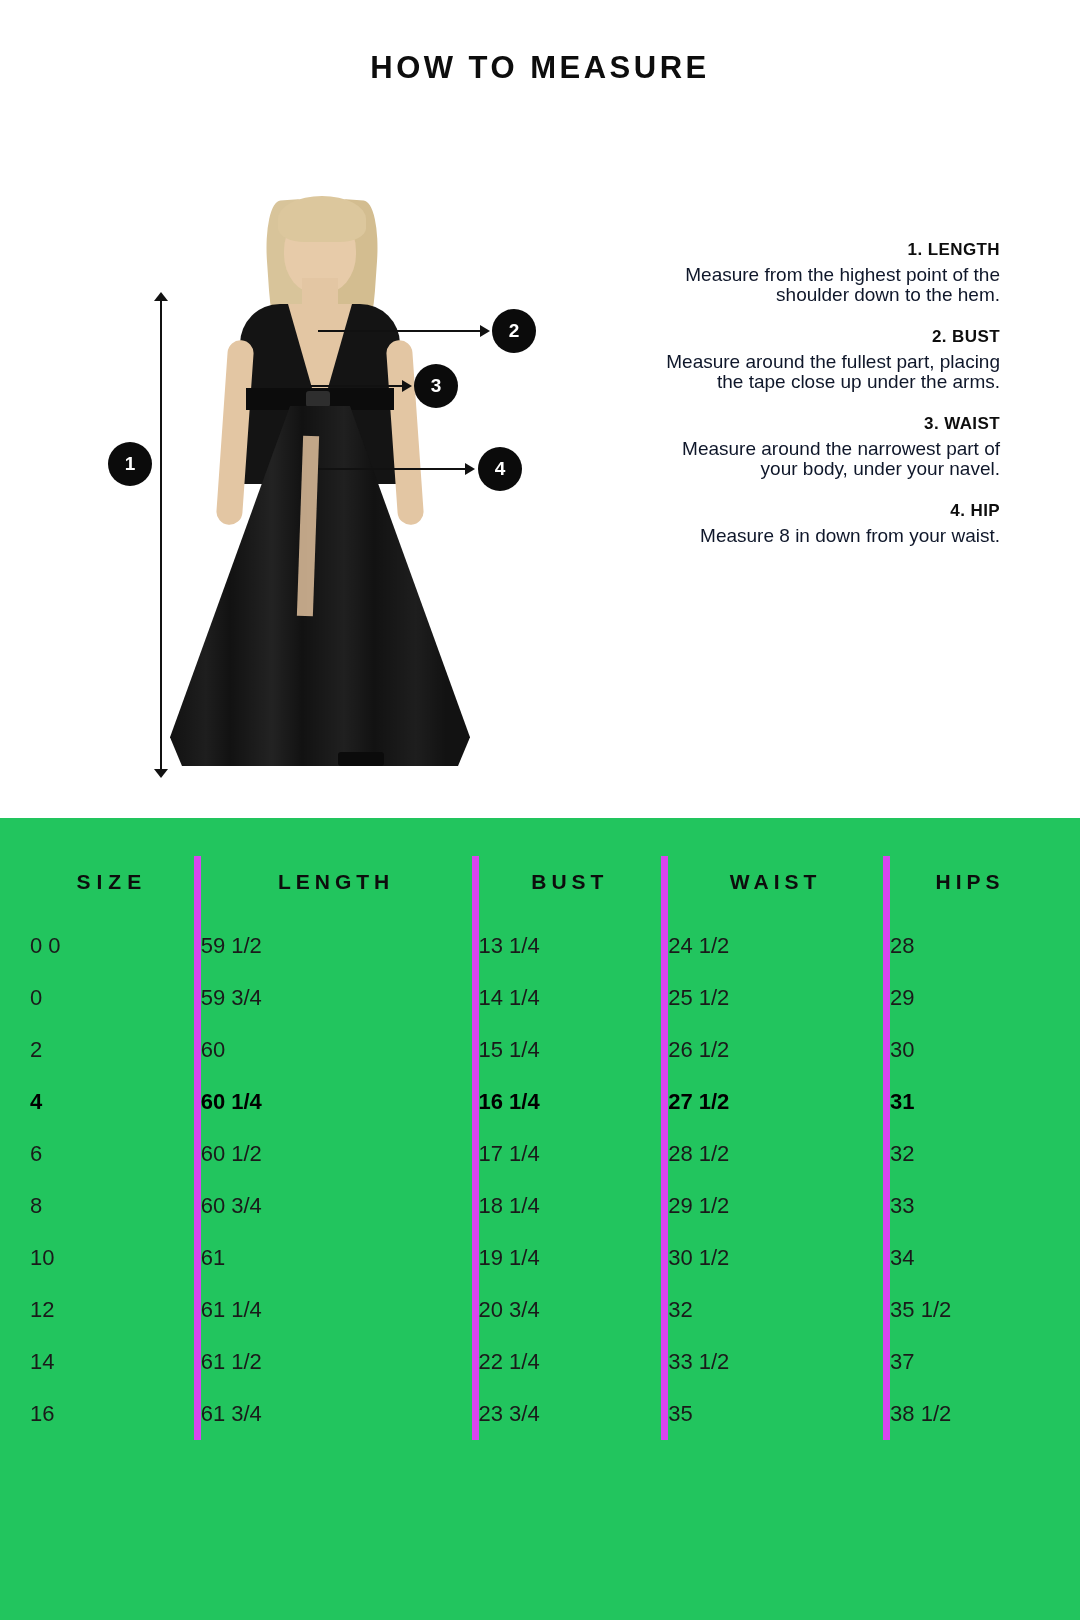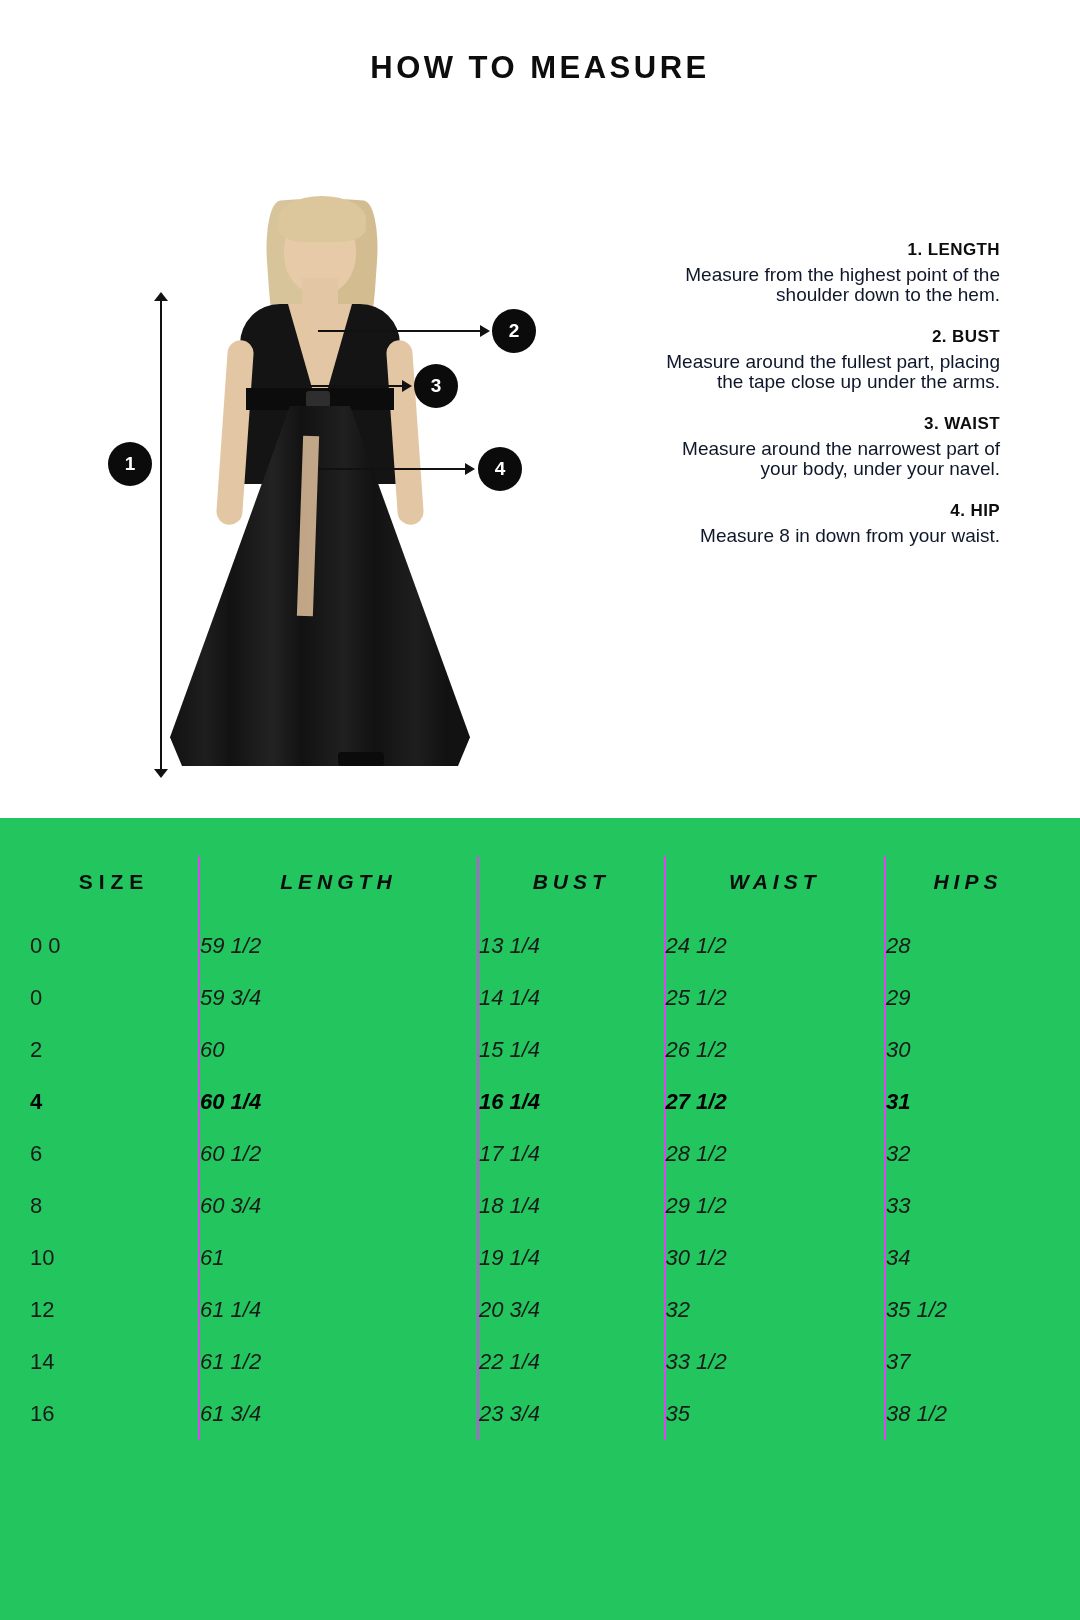--- a/index.html
+++ b/index.html
@@ -296,21 +296,21 @@
     padding: 14px 0 26px 0;
     color: #0d0d0d;
   }
   td {
     font-size: 22px;
     text-align: left;
     padding: 13px 0;
     color: #1a1a1a;
   }
   tbody tr.highlight td { font-weight: bold; color: #000; }
-  th + th, td + td { border-left: 2px solid #d946ef; font-style: italic; }
+  th + th, td + td { border-left: 7px solid #d946ef; }
   th:first-child { letter-spacing: 6px; }
 </style>
 </head>
 <body>
 
 <div class="page">
 
   <div class="title">HOW TO MEASURE</div>
 
   <div class="hero">

